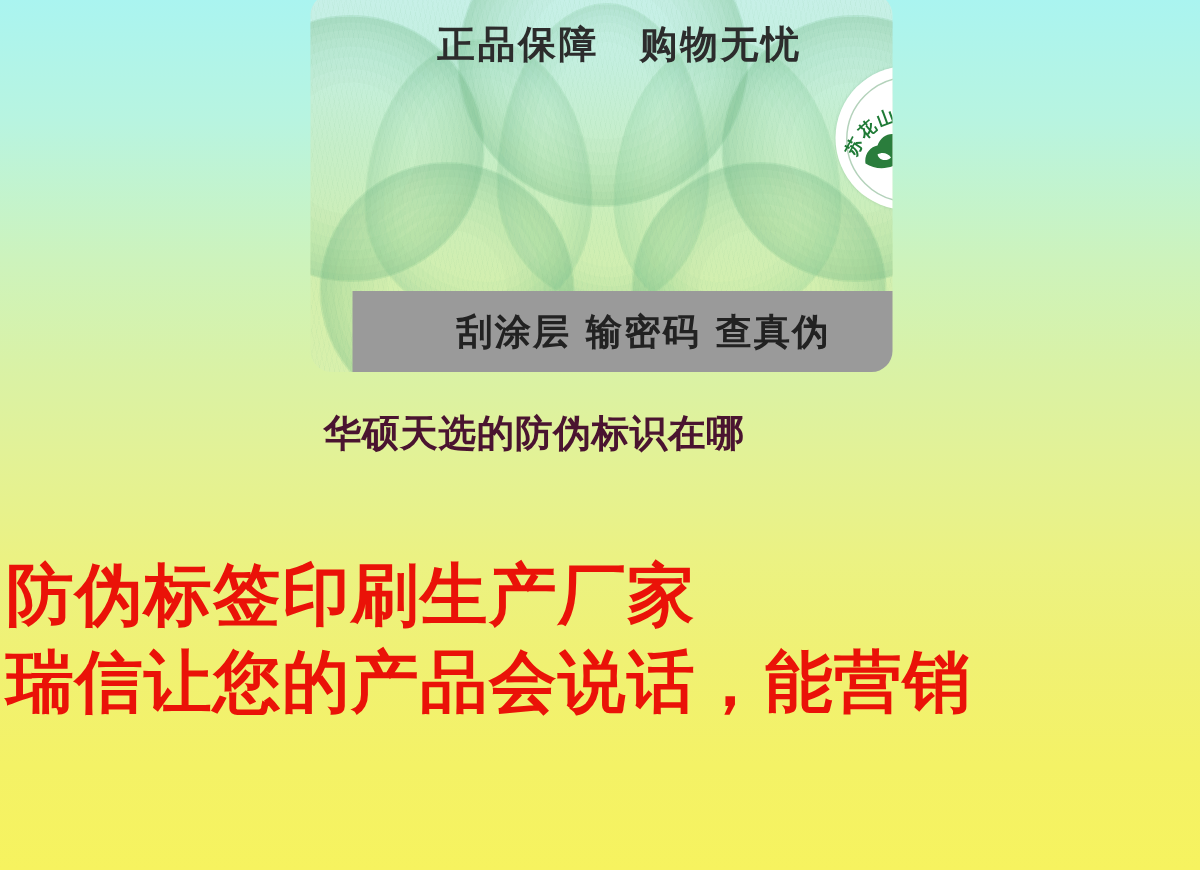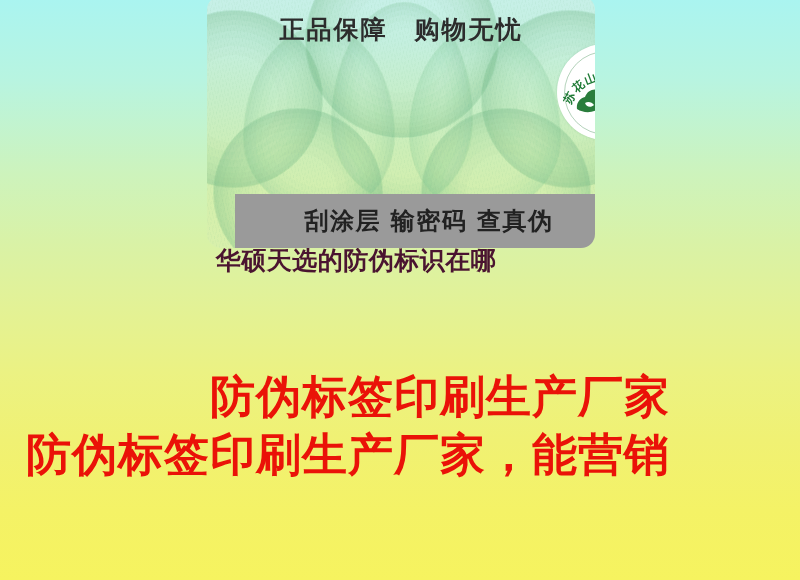--- a/index.html
+++ b/index.html
@@ -90,21 +90,21 @@
          rgba(120,190,140,0.05) 0px,
          rgba(120,190,140,0.05) 0.6px,
          rgba(255,255,255,0) 0.6px,
          rgba(255,255,255,0) 3.4px);
     pointer-events: none;
   }
 
   #card-top-text {
     position: absolute;
     top: 17px;
-    left: 0;
+    left: 12px;
     width: 100%;
     text-align: center;
     font-family: "DejaVu Sans", "Liberation Sans", sans-serif;
     font-weight: bold;
     font-size: 25px;
     letter-spacing: 2px;
     color: #2c2c2c;
     z-index: 6;
     white-space: pre;
   }
@@ -177,37 +177,37 @@
     font-size: 24px;
     letter-spacing: 1.5px;
     color: #222222;
     white-space: pre;
   }
 
   
   #caption {
     position: absolute;
     left: 0;
-    top: 244px;
+    top: 272px;
     width: 712px;
     text-align: center;
     font-family: "DejaVu Sans", "Liberation Sans", sans-serif;
     font-weight: bold;
     font-size: 25px;
     letter-spacing: 0.5px;
     color: #4a1430;
   }
 
   
   #headline {
     position: absolute;
-    left: 14px;
+    left: 4px;
     top: 368px;
     width: 656px;
-    text-align: right;
+    text-align: left;
     color: #ea1208;
   }
   #headline .line {
     font-family: "DejaVu Sans", "Liberation Sans", sans-serif;
     font-weight: bold;
     letter-spacing: 1px;
     white-space: pre;
   }
   #headline-line-1 { font-size: 45px; line-height: 58px; }
   #headline-line-2 { font-size: 45px; line-height: 58px; }
@@ -261,16 +261,16 @@
 
     <div id="gray-band">
       <span id="gray-band-text">刮涂层 输密码 查真伪</span>
     </div>
   </div>
 
   <div id="caption">华硕天选的防伪标识在哪</div>
 
   <div id="headline">
     <div class="line" id="headline-line-1">防伪标签印刷生产厂家</div>
-    <div class="line" id="headline-line-2">防伪标签印刷生产厂家，能营销</div>
+    <div class="line" id="headline-line-2">瑞信让您的产品会说话，能营销</div>
   </div>
 
 </div>
 
 </body></html>

